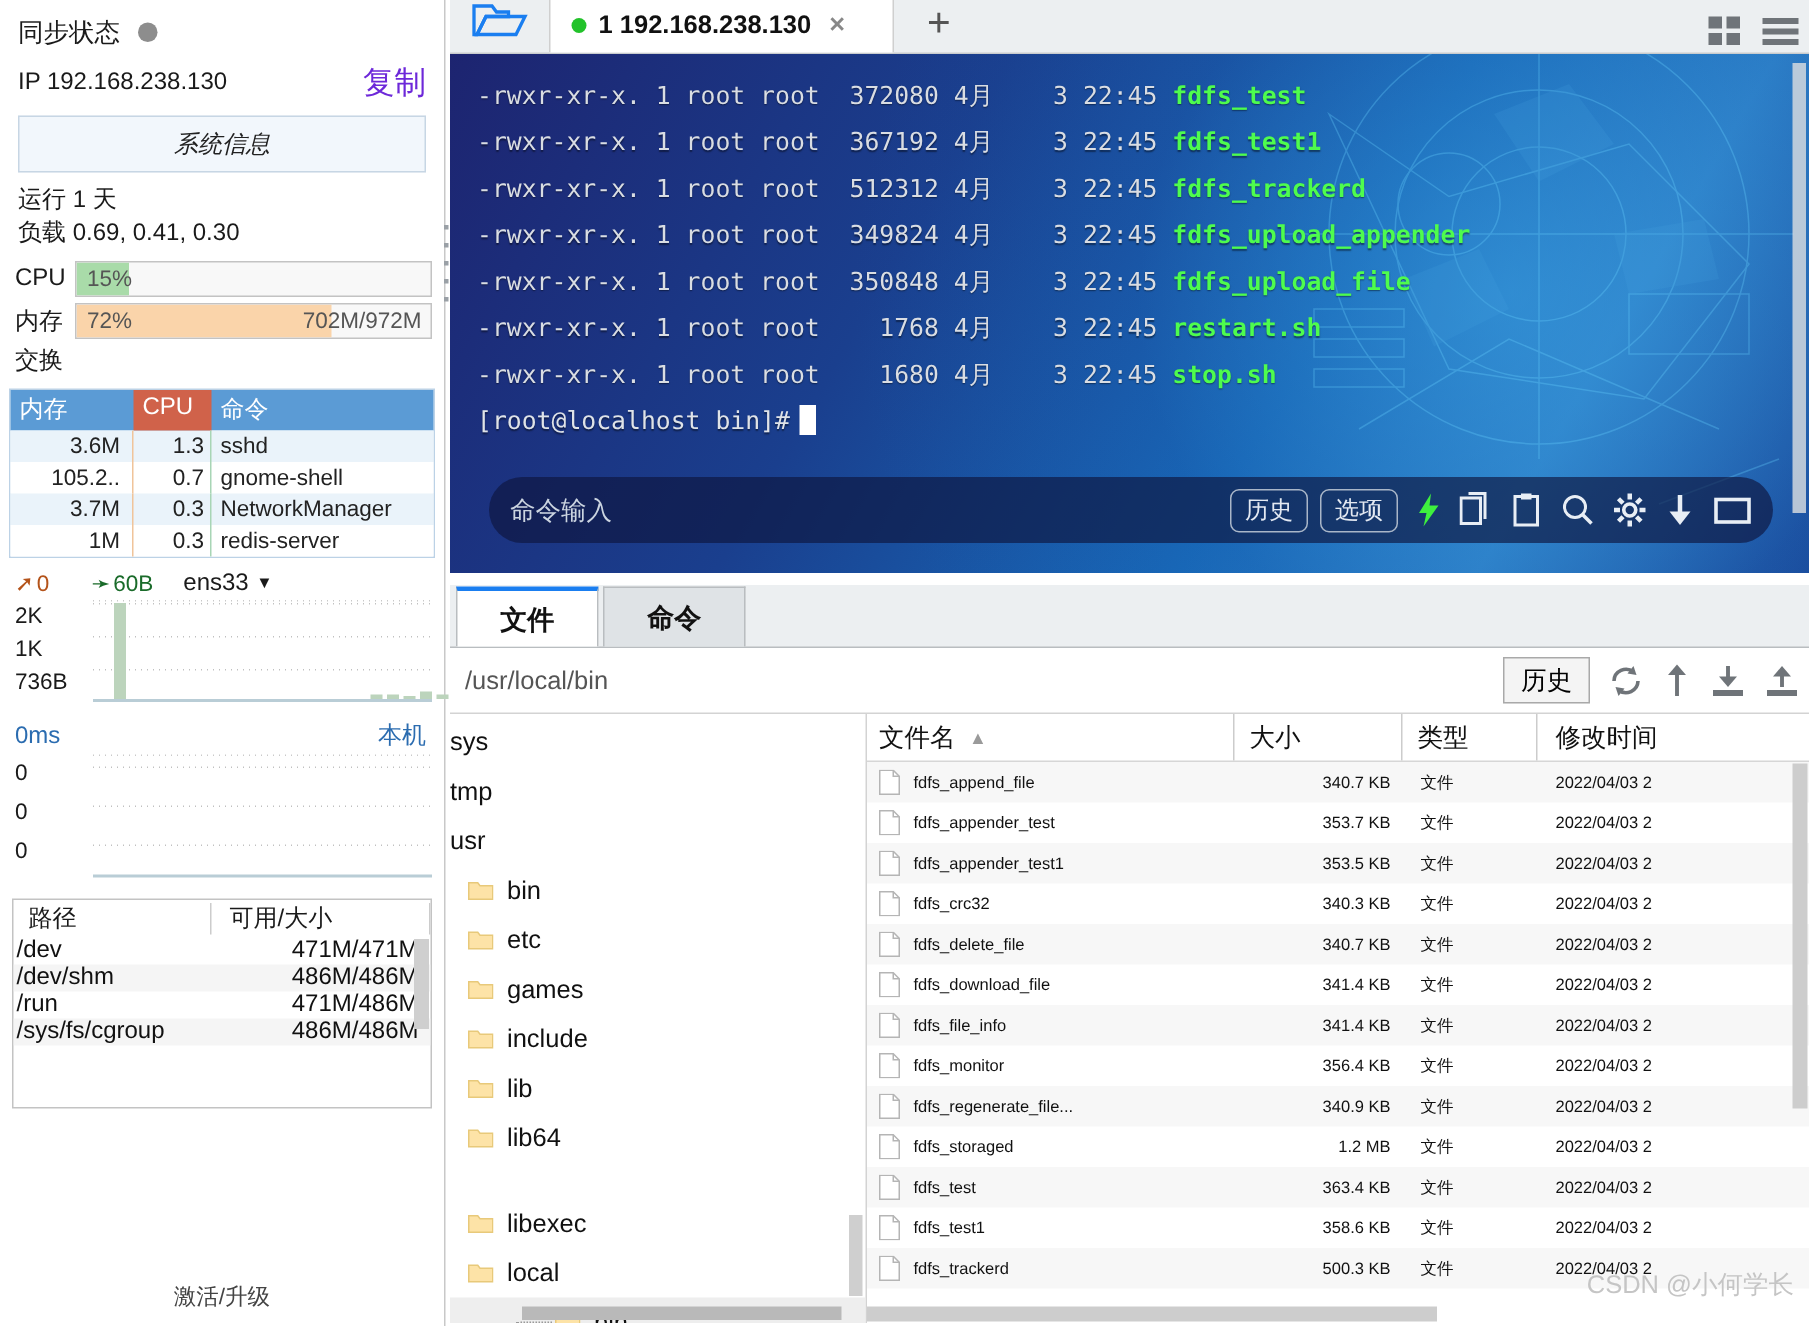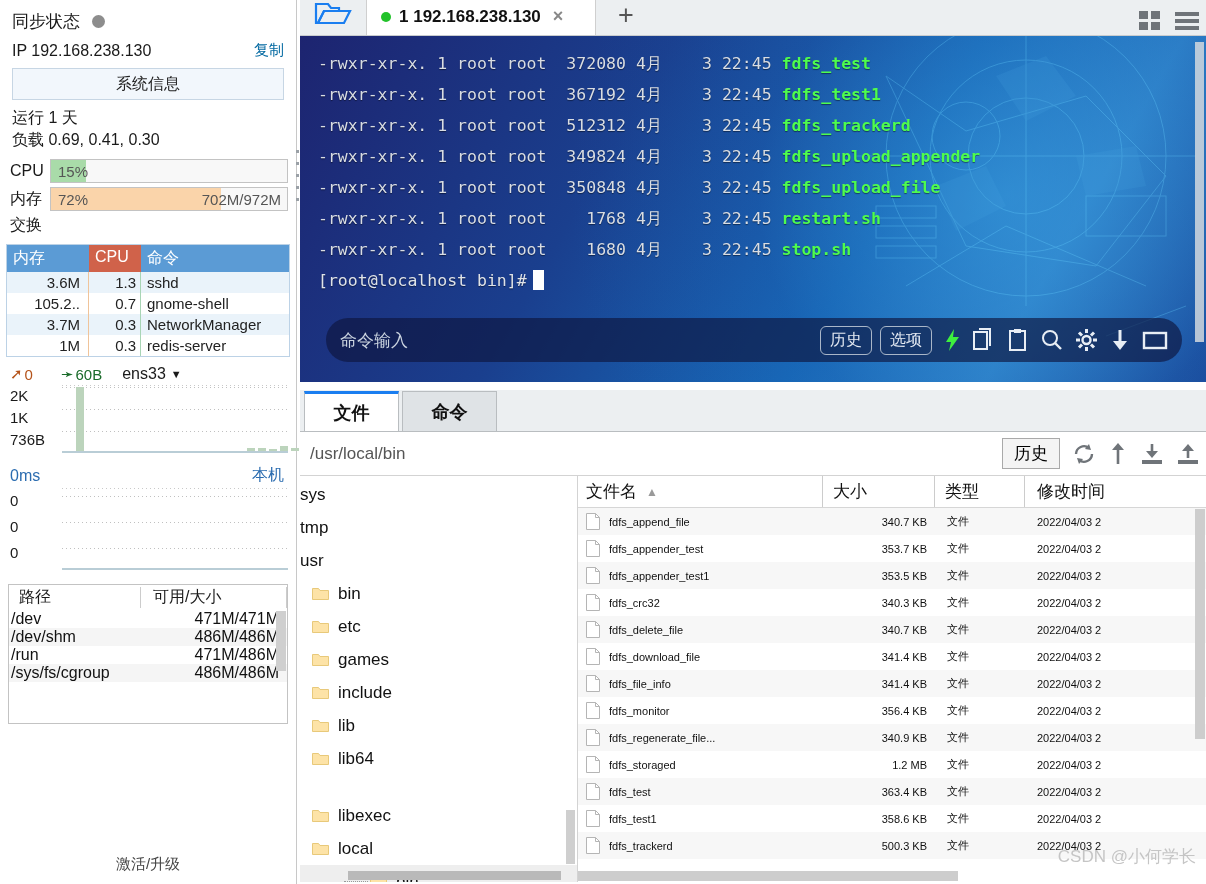--- a/index.html
+++ b/index.html
@@ -21,27 +21,27 @@
 
   .sync-row { padding: 10px 12px 4px 12px; }
   .sync-label { font-size: 17px; color: #1a1a1a; }
   .sync-dot {
     width: 13px; height: 13px; border-radius: 50%;
     background: #8d8d8d; margin-left: 12px; display: inline-block;
   }
 
   .ip-row { padding: 4px 12px 2px 12px; justify-content: space-between; }
   .ip-text { font-size: 16px; color: #1a1a1a; }
-  .copy-link { font-size: 15px; color: #0369a1; cursor: pointer; }
+  .copy-link { font-size: 21px; color: #6d28d9; cursor: pointer; }
 
   .sysinfo-btn {
-    margin: 6px 12px 0 12px; height: 32px;
+    margin: 6px 12px 0 12px; height: 38px;
     background: #f2f7fc; border: 1px solid #c7d6e4;
     display: flex; align-items: center; justify-content: center;
-    font-size: 16px; color: #222; cursor: pointer;
+    font-size: 16px; color: #222; cursor: pointer; font-style: italic;
   }
 
   .uptime { padding: 8px 12px 0 12px; font-size: 16px; color: #1a1a1a; }
   .loadavg { padding: 1px 12px 6px 12px; font-size: 16px; color: #1a1a1a; }
 
   .meter-row { display: flex; align-items: center; padding: 2px 8px 2px 10px; }
   .meter-label { width: 40px; font-size: 16px; color: #1a1a1a; flex: none; }
   .meter {
     position: relative; flex: 1; height: 24px;
     background: #f8f8f8; border: 1px solid #c3c3c3;

